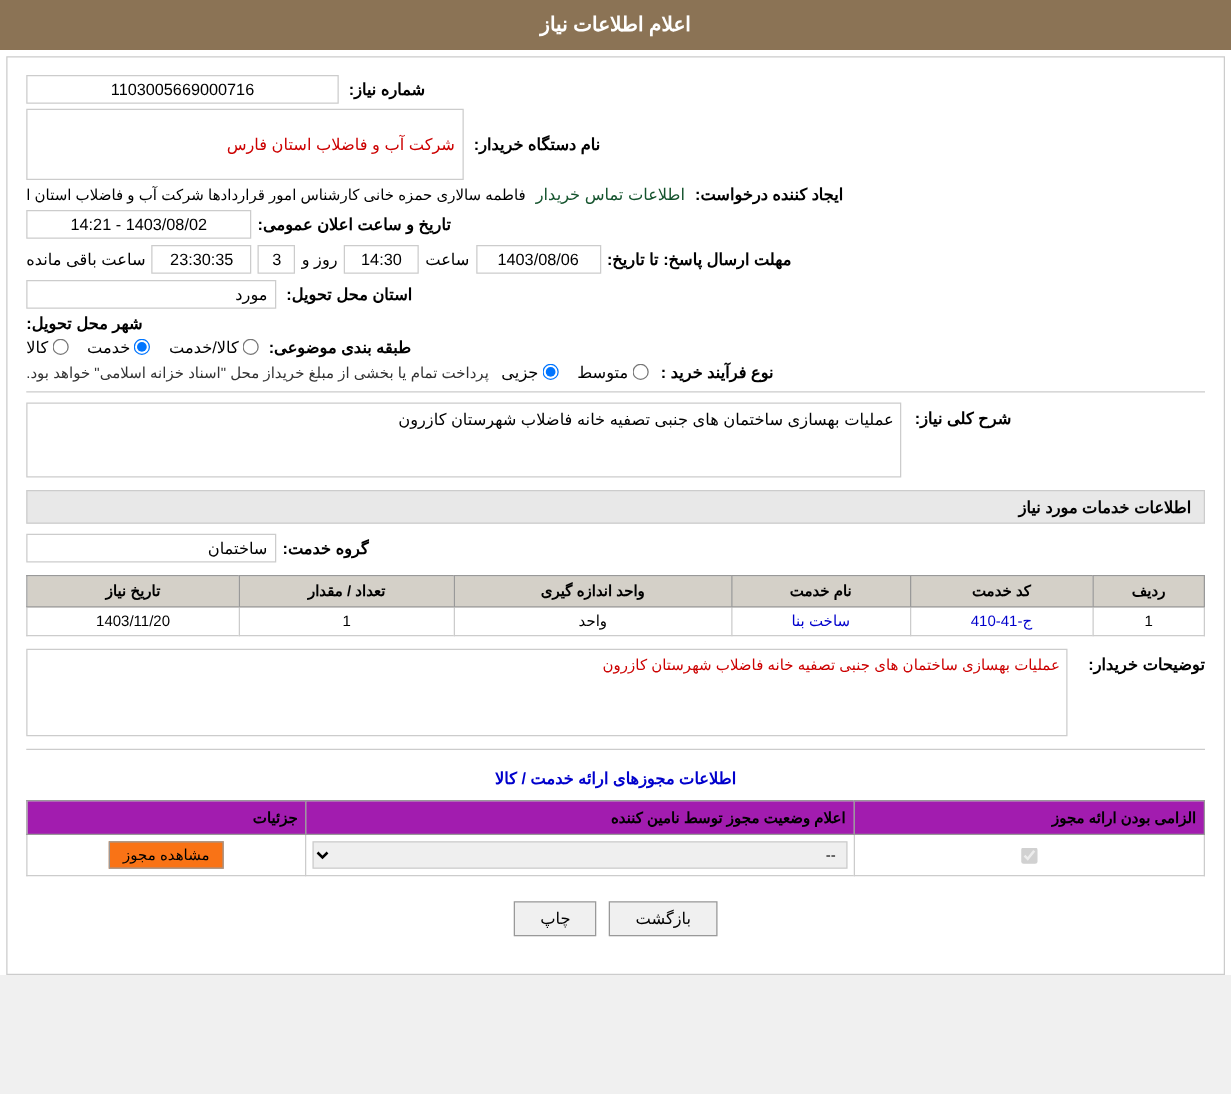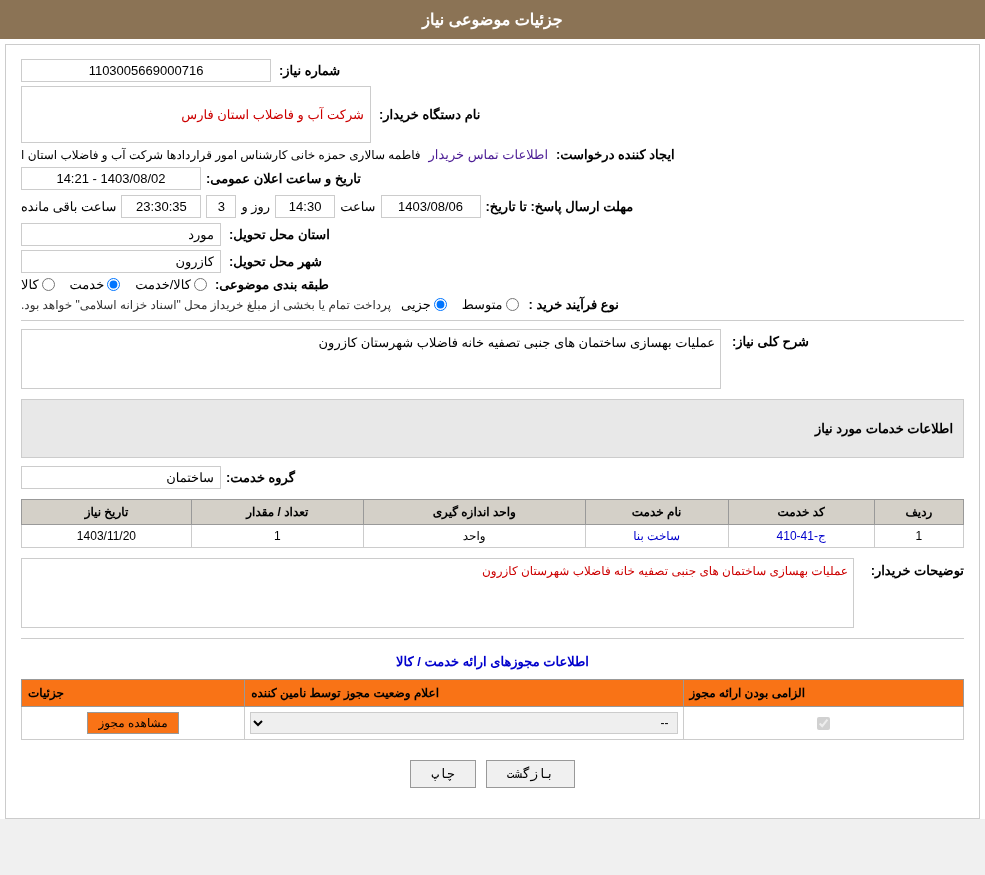--- a/index.html
+++ b/index.html
@@ -23,21 +23,21 @@
       font-weight: bold;
     }
     .main-content {
       padding: 10px 15px;
       border: 1px solid #ccc;
       margin: 5px;
     }
     .section-title {
       background: #e8e8e8;
       border: 1px solid #ccc;
-      padding: 21px 10px;
+      padding: 5px 10px;
       font-weight: bold;
       margin: 10px 0 5px 0;
       text-align: right;
     }
     .value-box {
       border: 1px solid #ccc;
       padding: 3px 6px;
       background: #fff;
       min-width: 200px;
       text-align: right;
@@ -50,21 +50,21 @@
       text-align: right;
     }
     .value-box-narrow {
       border: 1px solid #ccc;
       padding: 3px 6px;
       background: #fff;
       min-width: 80px;
       text-align: center;
     }
     .link-blue {
-      color: #4c1d95;
+      color: #14532d;
       text-decoration: none;
     }
     .date-time-row {
       display: flex;
       align-items: center;
       justify-content: flex-end;
       gap: 5px;
       margin: 5px 0;
     }
     .deadline-row {
@@ -146,44 +146,44 @@
       text-align: center;
       margin: 15px 0 5px 0;
       font-weight: bold;
     }
     .license-table {
       width: 100%;
       border-collapse: collapse;
       font-size: 12px;
     }
     .license-table th {
-      background: #f97316;
+      background: #a21caf;
       border: 1px solid #999;
       padding: 6px;
-      text-align: left;
+      text-align: right;
       font-weight: bold;
     }
     .license-table td {
       border: 1px solid #ccc;
       padding: 5px;
       text-align: center;
       background: #fff;
     }
     .btn-row {
       display: flex;
       justify-content: center;
       gap: 10px;
       margin: 20px 0;
     }
     .btn {
       padding: 5px 20px;
       border: 1px solid #999;
       cursor: pointer;
       font-size: 13px;
-      font-family: Liberation Mono, monospace;
+      font-family: Liberation Serif, serif;
     }
     .btn-print {
       background: #f0f0f0;
     }
     .btn-back {
       background: #f0f0f0;
     }
     .select-box {
       border: 1px solid #ccc;
       padding: 2px 4px;
@@ -234,21 +234,21 @@
       color: #333;
       font-size: 12px;
     }
   </style>
 </head>
 <body>
 
 <div class="page-wrapper">
 
   <div class="header-bar">
-    <span>جزئیات موضوعی نیاز</span>
+    <span>اعلام اطلاعات نیاز</span>
   </div>
 
   <div class="main-content">
 
     <div class="info-table-row">
       <span class="col-label">شماره نیاز:</span>
       <div class="value-box" style="min-width:250px; text-align:center;">1103005669000716</div>
     </div>
 
     <div class="info-table-row">
@@ -278,21 +278,20 @@
       <span>ساعت باقی مانده</span>
     </div>
 
     <div class="info-table-row">
       <span class="col-label">استان محل تحویل:</span>
       <div class="value-box" style="min-width:200px;">مورد</div>
     </div>
 
     <div class="info-table-row">
       <span class="col-label">شهر محل تحویل:</span>
-      <div class="value-box" style="min-width:200px;">کازرون</div>
     </div>
 
     <div class="info-table-row">
       <span class="col-label">طبقه بندی موضوعی:</span>
       <div class="radio-group">
         <label class="radio-item">
           <input type="radio" name="category" value="kala_khadamat" style="">
           <span>کالا/خدمت</span>
         </label>
         <label class="radio-item">

